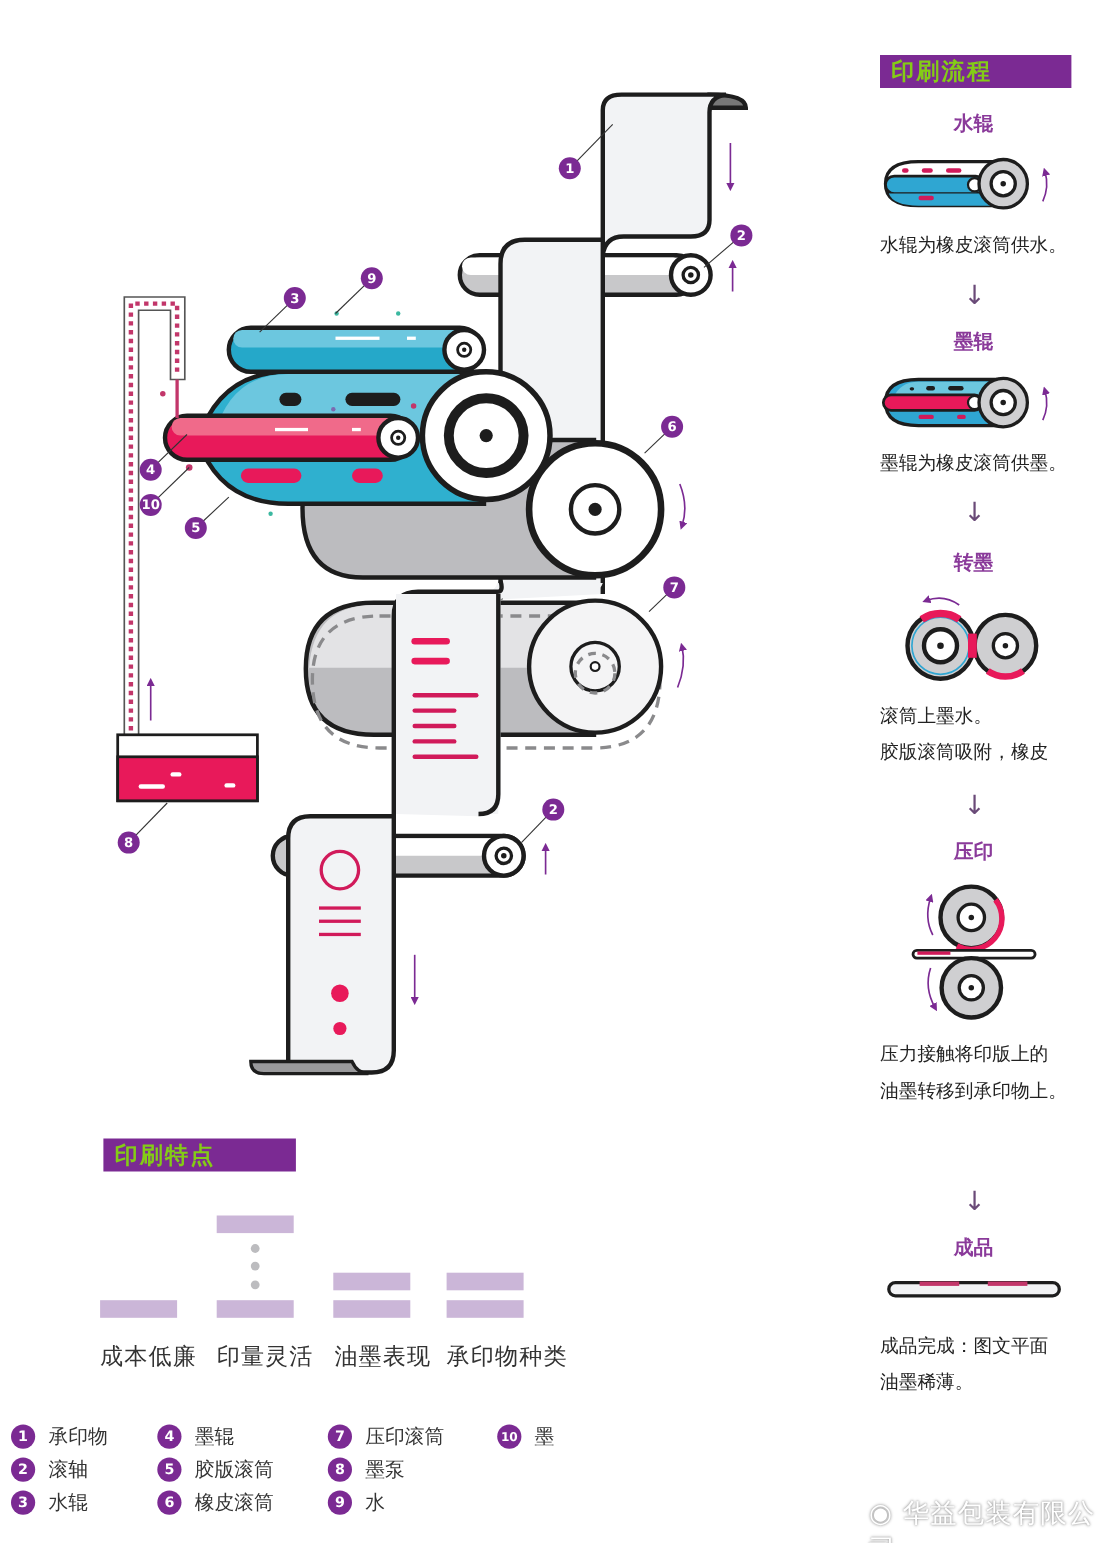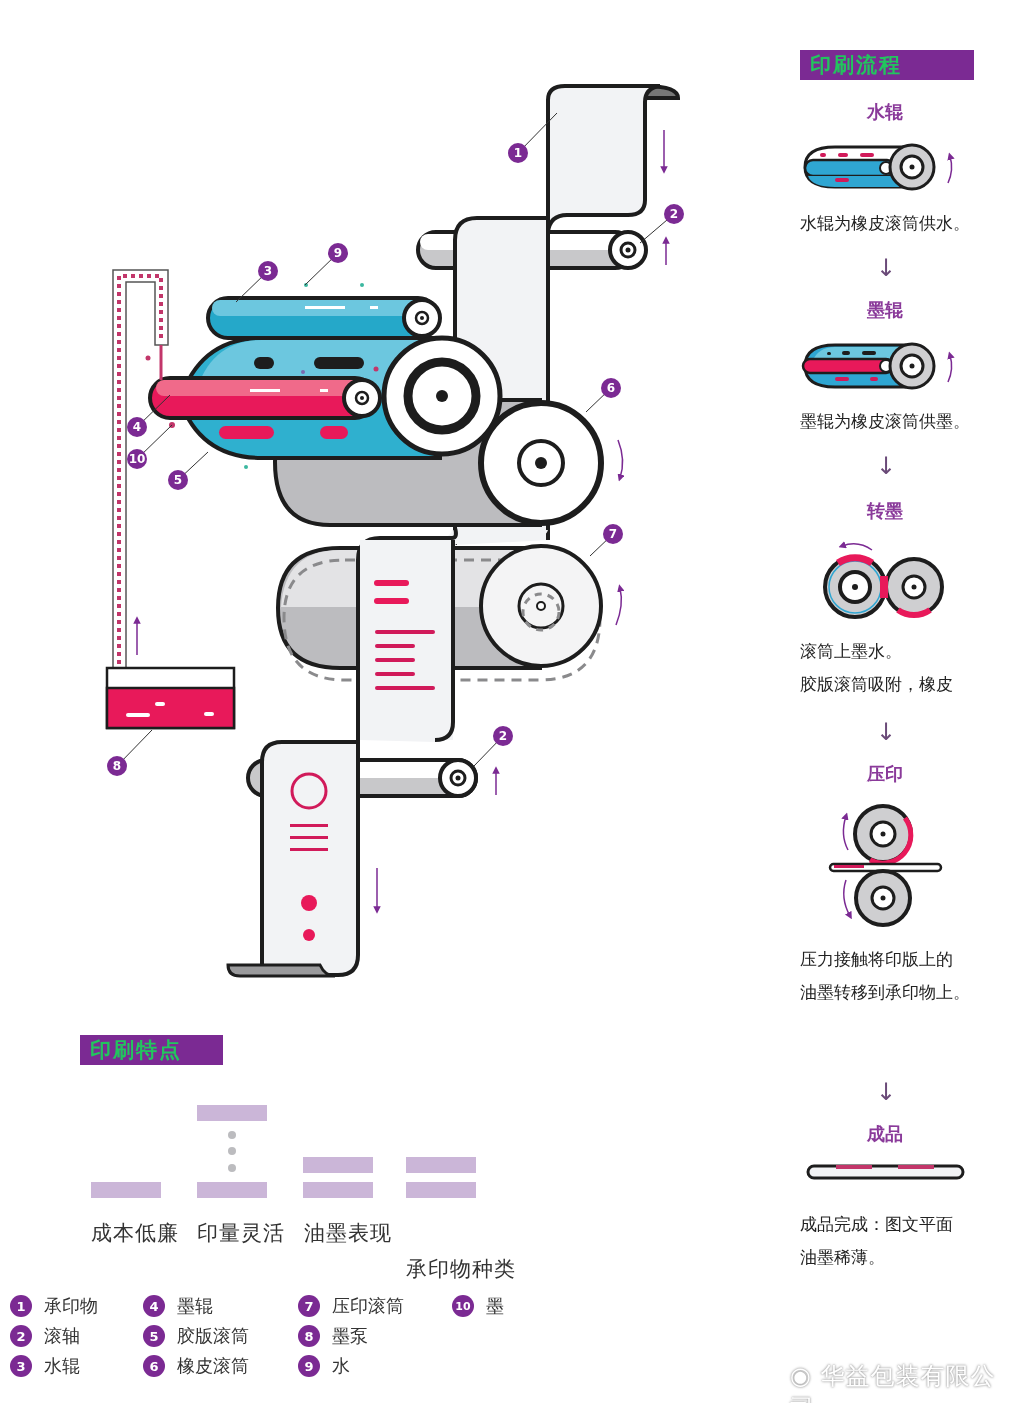--- a/index.html
+++ b/index.html
@@ -1,19 +1,19 @@
 <!DOCTYPE html>
 <html><head>
 <meta charset="utf-8">
 <style>
   html, body { margin:0; padding:0; background:#ffffff; }
   body { width:1011px; height:1403px; position:relative; overflow:hidden;
          font-family: "DejaVu Sans", "Liberation Sans", sans-serif; color:#222; }
   #main-svg { position:absolute; left:0; top:0; }
-  .header-bar { position:absolute; background:#7b2a93; color:#22c55e; font-weight:bold;
+  .header-bar { position:absolute; background:#7b2a93; color:#84cc16; font-weight:bold;
                 font-size:21px; letter-spacing:2px; line-height:30px; padding-left:10px; box-sizing:border-box; }
   .step-title { position:absolute; color:#8a3a9a; font-weight:bold; font-size:18px; text-align:center; width:170px; left:800px; }
   .step-desc { position:absolute; left:800px; width:200px; font-size:17px; line-height:33px; color:#222; }
   .arrow-down { position:absolute; left:876px; font-size:24px; color:#6a4a78; width:20px; text-align:center; }
   .feature-label { position:absolute; font-size:21px; color:#333; letter-spacing:1px; }
   .legend-item { position:absolute; display:flex; align-items:center; font-size:18px; color:#333; }
   .legend-num { width:22px; height:22px; border-radius:50%; background:#7b2a93; color:#fff; font-size:13px;
                 display:flex; align-items:center; justify-content:center; margin-right:12px; font-weight:bold; }
   .watermark { position:absolute; left:790px; top:1360px; font-size:24px; color:#fff;
                text-shadow: 0 0 2px #999, 0 0 3px #aaa; letter-spacing:1px; }
@@ -331,25 +331,25 @@
   <div>油墨转移到承印物上。</div>
 </div>
 <div class="arrow-down" style="top:1078px;">↓</div>
 
 <div class="step-title" style="top:1122px;font-family:Liberation Mono, monospace;">成品</div>
 <div class="step-desc" style="top:1208px;">
   <div>成品完成：图文平面</div>
   <div>油墨稀薄。</div>
 </div>
 
-<div class="header-bar" style="left:80px;top:1035px;width:143px;height:30px;">印刷特点</div>
+<div class="header-bar" style="left:94px;top:1035px;width:175px;height:30px;">印刷特点</div>
 <div class="feature-label" style="left:91px;top:1219px;">成本低廉</div>
 <div class="feature-label" style="left:197px;top:1219px;">印量灵活</div>
 <div class="feature-label" style="left:304px;top:1219px;">油墨表现</div>
-<div class="feature-label" style="left:406px;top:1219px;margin-top:36px;">承印物种类</div>
+<div class="feature-label" style="left:406px;top:1219px;">承印物种类</div>
 
 <div>
   <div class="legend-item" style="left:10px;top:1294px;">
       <span class="legend-num">1</span>
       <span>承印物</span>
     </div>
   <div class="legend-item" style="left:10px;top:1324px;">
       <span class="legend-num">2</span>
       <span>滚轴</span>
     </div>

